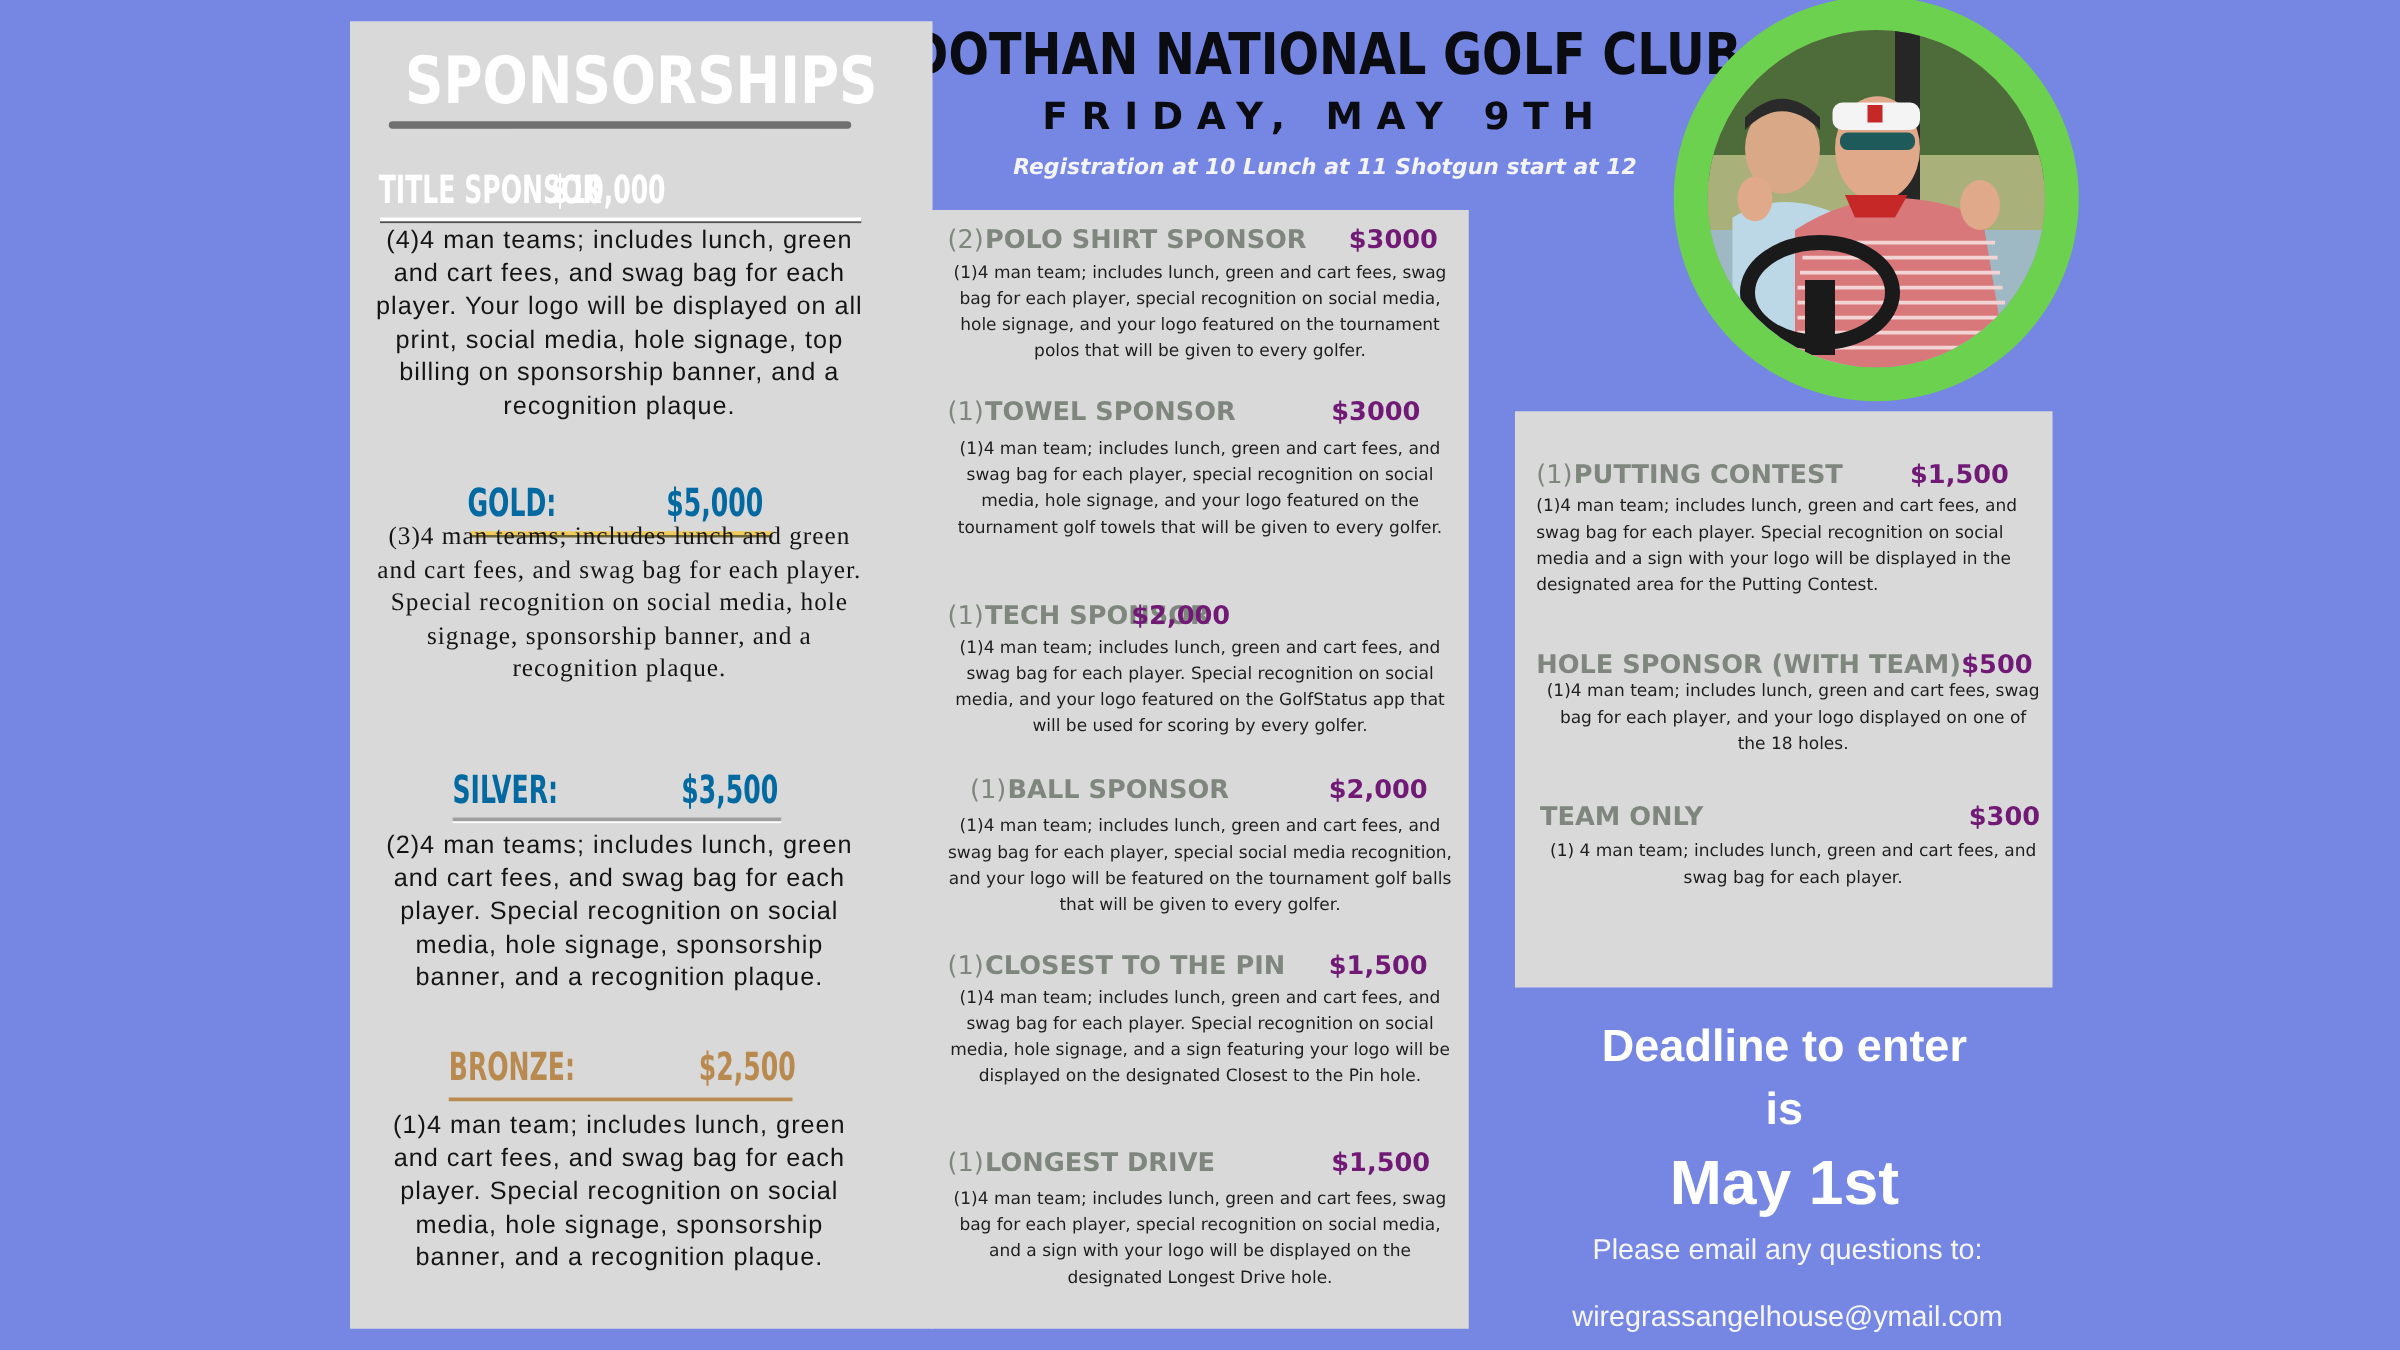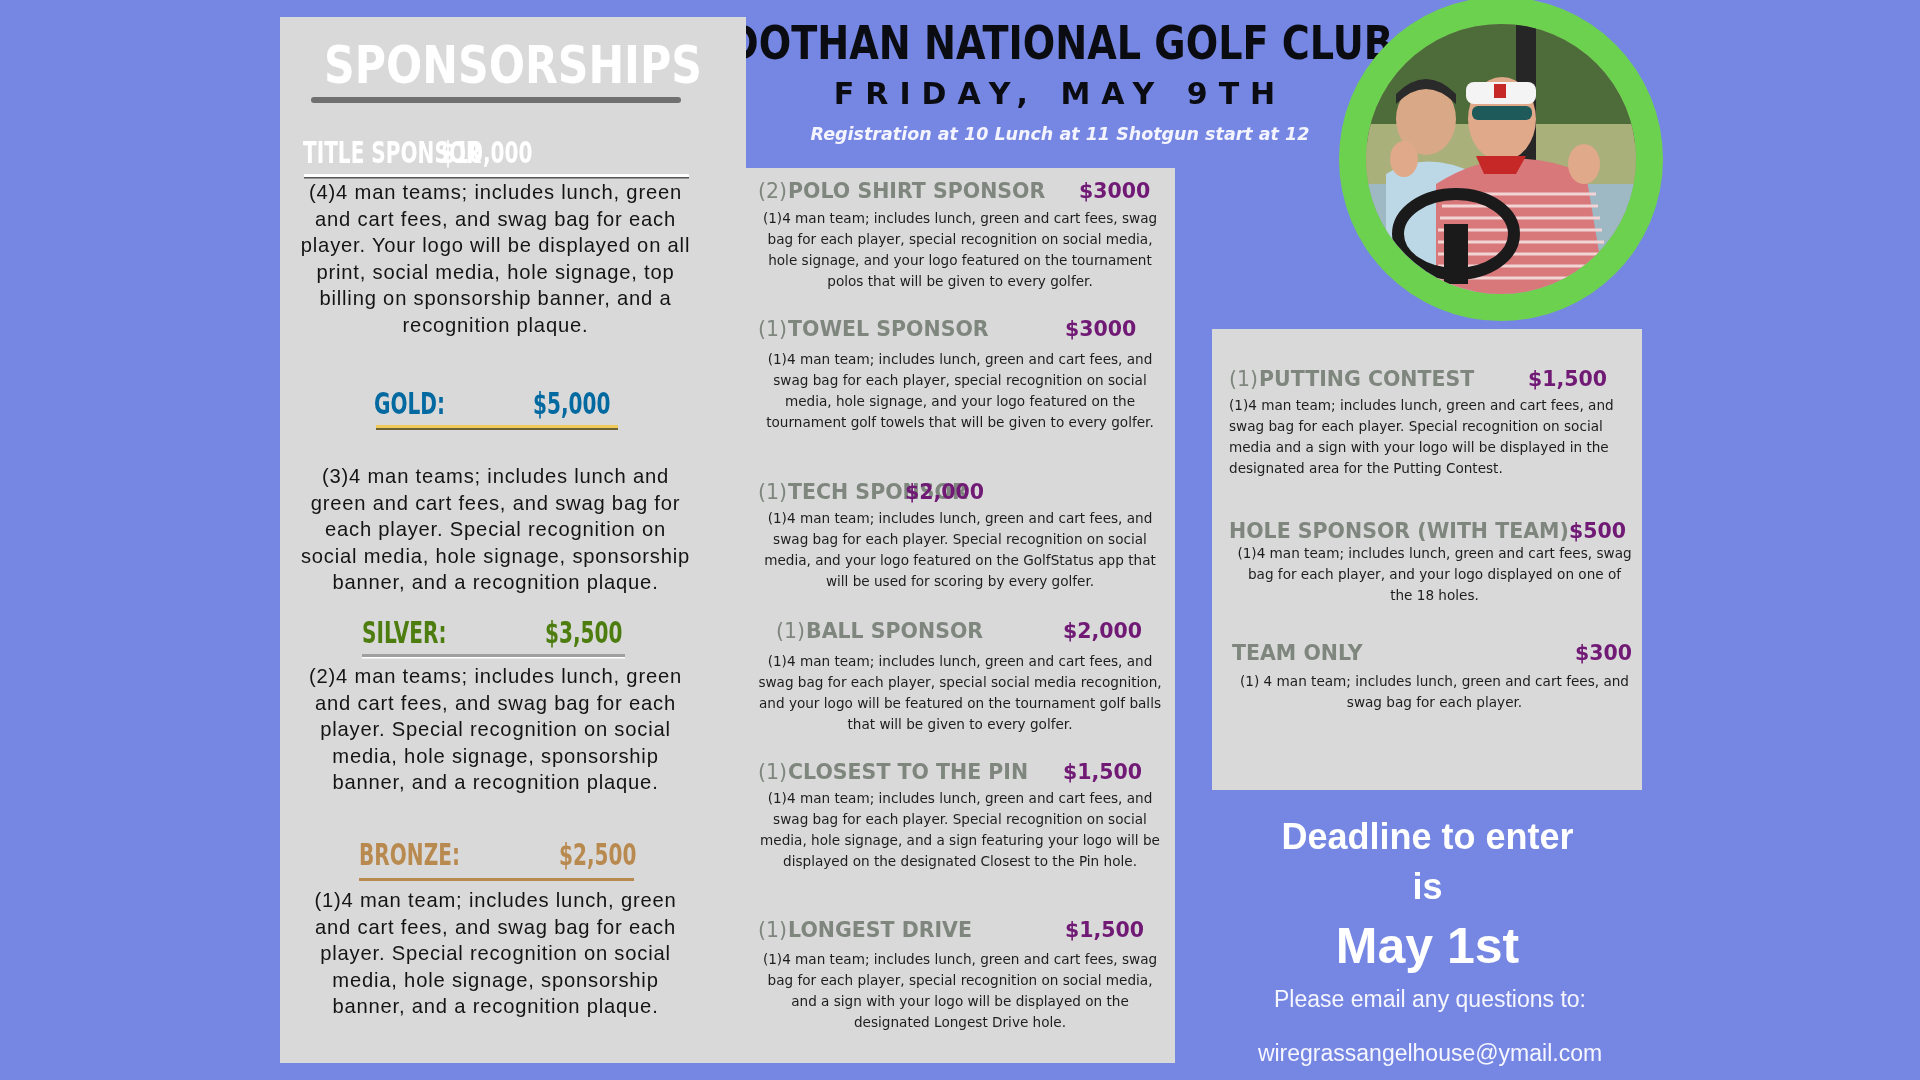--- a/index.html
+++ b/index.html
@@ -39,21 +39,21 @@
 
   
   #title-sponsor-heading { left: 23px; top: 120px; color: #ffffff; }
   #title-sponsor-heading .tier-price { position: absolute; left: 138px; top: 0; }
   #title-rule { left: 24px; top: 157px; width: 385px; background: #ffffff; box-shadow: 0 1.5px 0 #555; }
 
   #gold-heading { left: 94px; top: 371px; color: #0369a1; }
   #gold-heading .tier-price { margin-left: 60px; }
   #gold-rule { left: 96px; top: 408px; width: 242px; background: #f0cb5c; box-shadow: 0 2px 0 #6b6235; }
 
-  #silver-heading { left: 82px; top: 600px; color: #4d7c0f; }
+  #silver-heading { left: 82px; top: 600px; color: #0369a1; }
   #silver-heading .tier-price { margin-left: 66px; }
   #silver-rule { left: 82px; top: 637px; width: 263px; background: #9f9f9f; box-shadow: 0 1.5px 0 #fff; }
 
   #bronze-heading { left: 79px; top: 822px; color: #b98a50; }
   #bronze-heading .tier-price { margin-left: 60px; }
   #bronze-rule { left: 79px; top: 861px; width: 275px; background: #b98a50; }
 
   
   .club-title {
     position: absolute; left: 745px; width: 900px; top: 20px; text-align: center;
@@ -126,21 +126,21 @@
     <span class="tier-name" style="transform:scaleX(0.72);">TITLE SPONSOR</span>
     <span class="tier-price" style="transform:scaleX(0.72);">$10,000</span>
   </div>
   <div id="title-rule" class="tier-rule"></div>
   <div class="tier-desc" style="top:162px;">(4)4 man teams; includes lunch, green and cart fees, and swag bag for each player. Your logo will be displayed on all print, social media, hole signage, top billing on sponsorship banner, and a recognition plaque.</div>
 
   <div id="gold-heading" class="tier-heading">
     <span class="tier-name" style="transform:scaleX(0.72);">GOLD:</span><span class="tier-price" style="transform:scaleX(0.72);">$5,000</span>
   </div>
   <div id="gold-rule" class="tier-rule"></div>
-  <div class="tier-desc" style="top:446px;">(3)4 man teams; includes lunch and green and cart fees, and swag bag for each player. Special recognition on social media, hole signage, sponsorship banner, and a recognition plaque.</div>
+  <div class="tier-desc" style="top:399px;font-family:Liberation Serif, serif;">(3)4 man teams; includes lunch and green and cart fees, and swag bag for each player. Special recognition on social media, hole signage, sponsorship banner, and a recognition plaque.</div>
 
   <div id="silver-heading" class="tier-heading">
     <span class="tier-name" style="transform:scaleX(0.72);">SILVER:</span><span class="tier-price" style="transform:scaleX(0.72);">$3,500</span>
   </div>
   <div id="silver-rule" class="tier-rule"></div>
   <div class="tier-desc" style="top:646px;">(2)4 man teams; includes lunch, green and cart fees, and swag bag for each player. Special recognition on social media, hole signage, sponsorship banner, and a recognition plaque.</div>
 
   <div id="bronze-heading" class="tier-heading">
     <span class="tier-name" style="transform:scaleX(0.72);">BRONZE:</span><span class="tier-price" style="transform:scaleX(0.72);">$2,500</span>
   </div>

